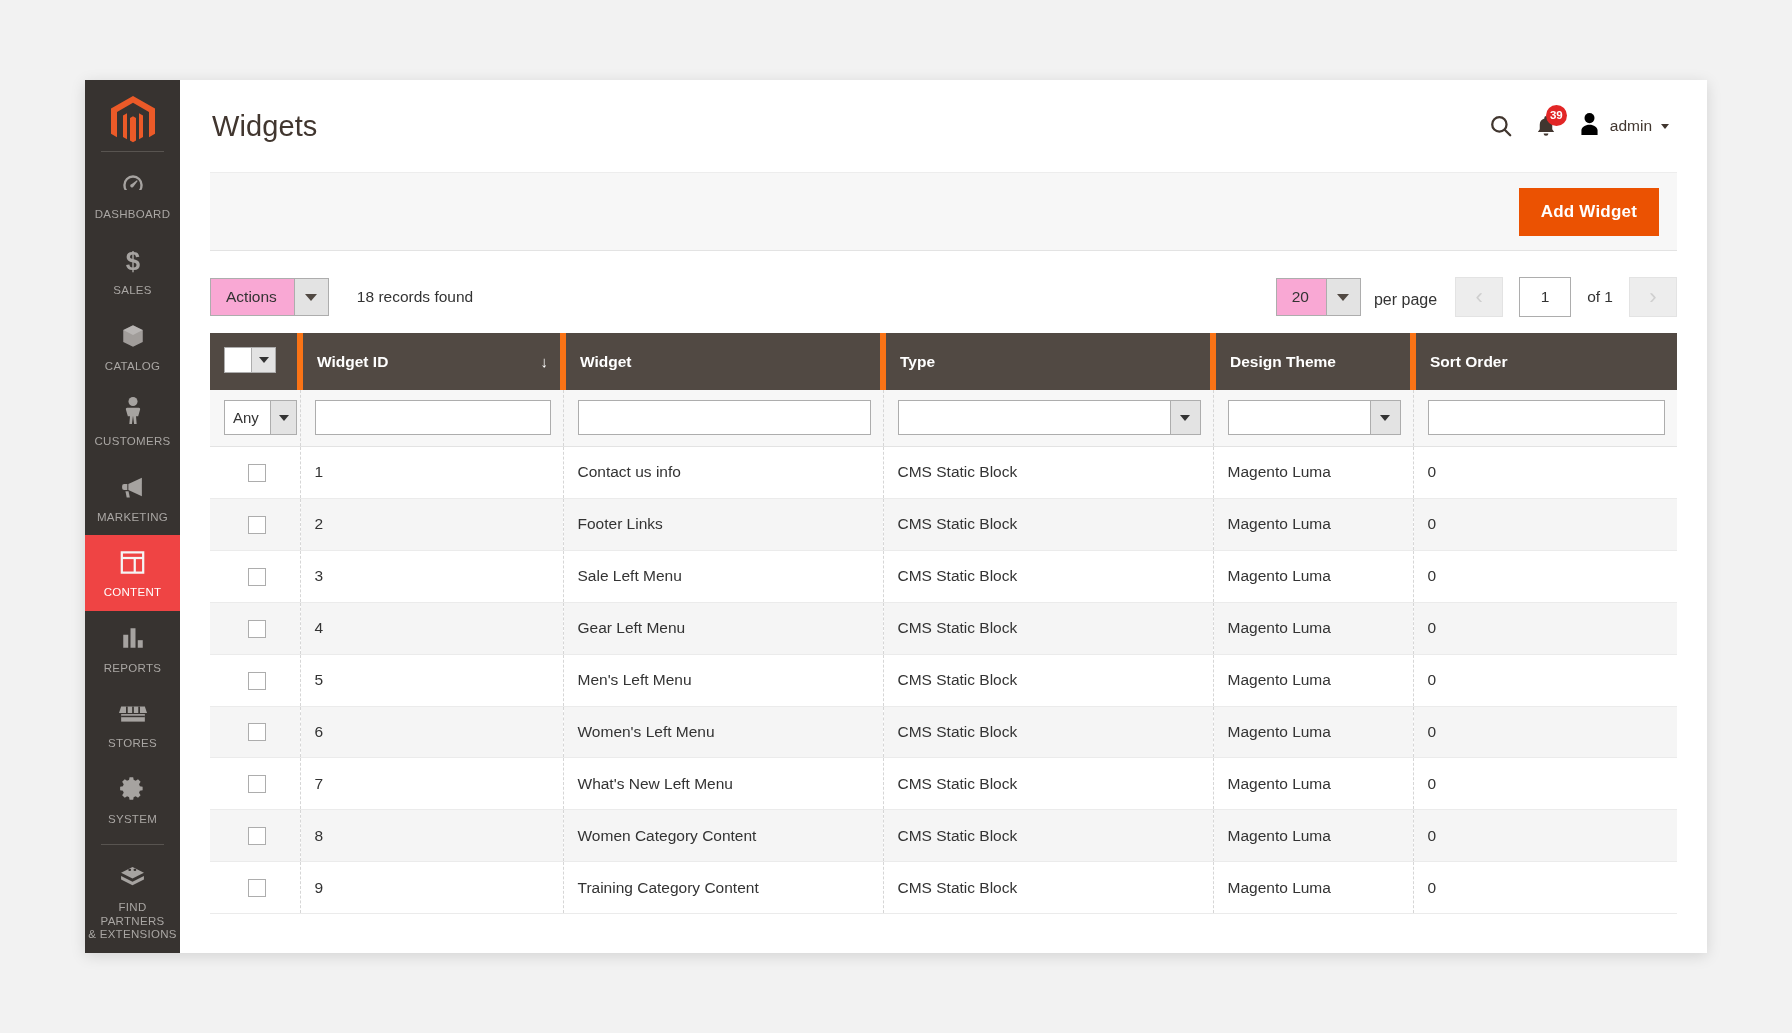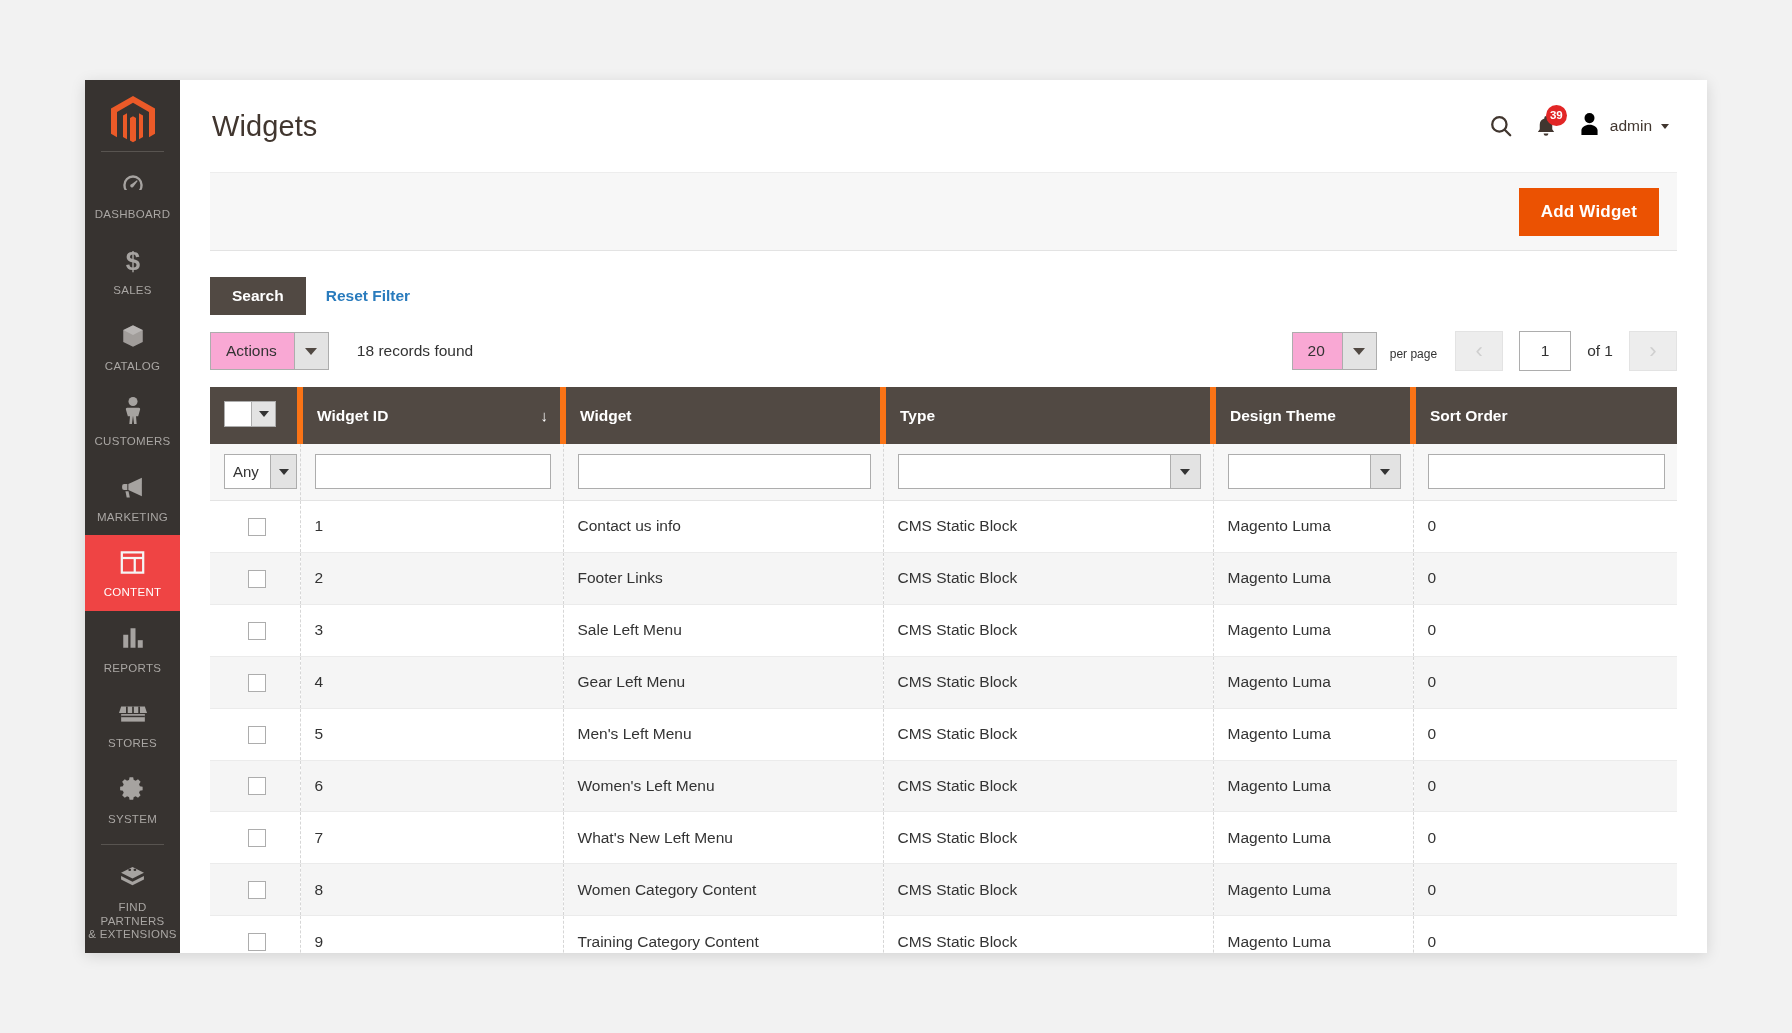--- a/index.html
+++ b/index.html
@@ -201,21 +201,21 @@
     margin-left: 28px;
     font-size: 15.5px;
     color: #333333;
   }
   #pager {
     margin-left: auto;
     display: flex; align-items: center; gap: 0;
   }
   #per-page-combo .sc-text { min-width: 46px; }
   #per-page-label {
-    font-size: 12px; color: #333;
+    font-size: 16px; color: #333;
     margin: 5px 18px 0 13px;
   }
   .pg-arrow {
     width: 48px; height: 40px;
     background: #ededed;
     border: 1px solid #e3e3e3;
     display: flex; align-items: center; justify-content: center;
     cursor: pointer;
     color: #cfcfcf;
     font-size: 22px;
@@ -534,24 +534,20 @@
         </div>
       </div>
     </header>
 
     <div id="action-bar">
       <button id="add-widget-btn">Add Widget</button>
     </div>
 
     <div id="grid-area">
 
-      <div id="search-row">
-        <button id="search-btn">Search</button>
-        <a id="reset-filter">Reset Filter</a>
-      </div>
 
       <div id="toolbar-row">
         <div class="select-combo" id="actions-combo">
           <span class="sc-text">Actions</span>
           <span class="sc-arrow">
               <i class="tri-down"></i>
             </span>
         </div>
         <span id="records-found">18 records found</span>
 

